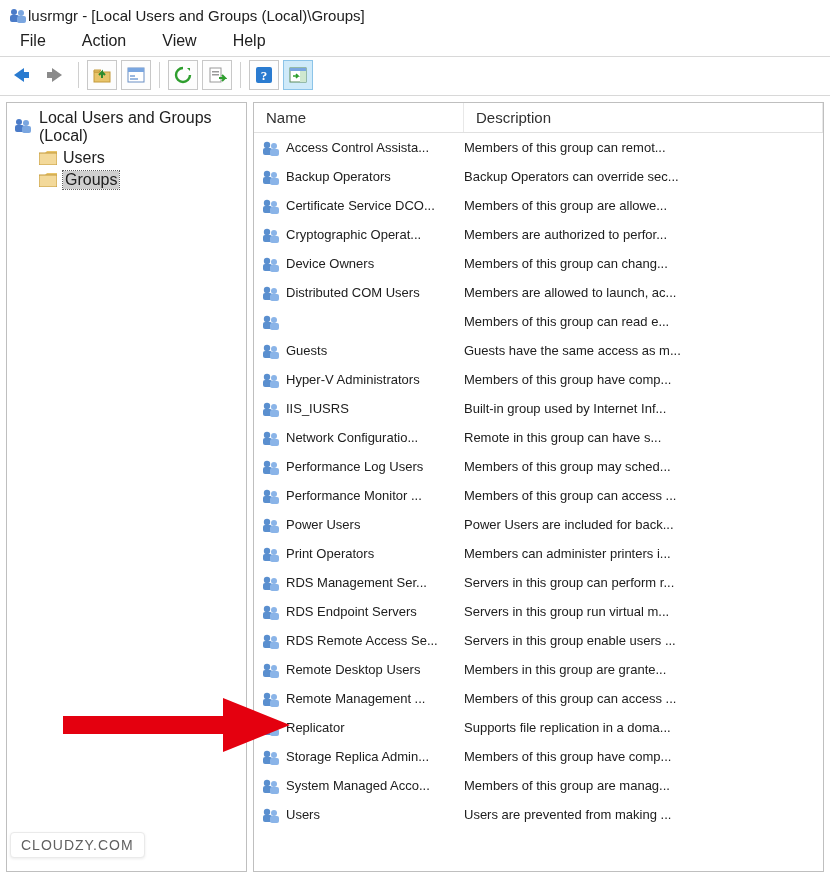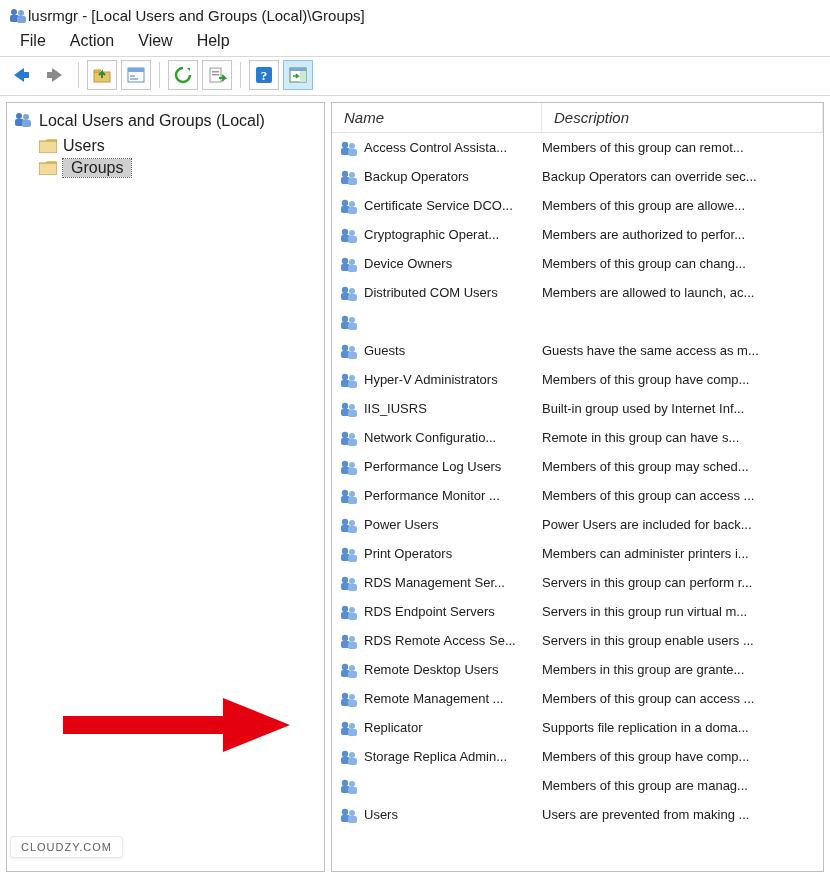--- a/index.html
+++ b/index.html
@@ -17,21 +17,21 @@
   .titlebar {
     display: flex;
     align-items: center;
     padding: 4px 8px 2px 8px;
     height: 28px;
   }
   .app-icon svg { display:block; }
   .title-text { font-size: 15px; }
   .menubar {
     display: flex;
-    gap: 24px;
+    gap: 36px;
     padding: 4px 20px 6px 20px;
     font-size: 16px;
   }
   .menubar span { cursor: default; }
   .toolbar {
     display: flex;
     align-items: center;
     gap: 4px;
     padding: 2px 6px 4px 6px;
     border-top: 1px solid #d8d8d8;
@@ -48,60 +48,59 @@
   .tbtn.highlight { border:1px solid #8cc4e8; background:#cfeaf9; }
   .tsep { width:1px; height:26px; background:#d0d0d0; margin:0 4px; }
 
   .workarea {
     display:flex;
     height: calc(880px - 28px - 30px - 40px);
     padding: 6px 6px 6px 6px;
     gap:6px;
   }
   .tree-pane {
-    width: 319px;
+    width: 241px;
     border:1px solid #bfbfbf;
     background:#fff;
     padding:4px 2px;
     overflow:hidden;
   }
   .tree-root {
     display:flex; align-items:center; gap:6px;
     padding:2px 4px;
     font-size:16px;
   }
   .tree-child {
     display:flex; align-items:center; gap:6px;
     padding:2px 4px 2px 30px;
     font-size:16px;
   }
   .tree-child.selected .tree-label {
     background:#d0d0d0;
     outline:1px dotted #606060;
-    padding:0 8px;
+    padding:0 2px;
   }
   .folder-icon { width:18px; height:14px; }
 
   .list-pane {
     flex:1;
     border:1px solid #bfbfbf;
     background:#fff;
     display:flex; flex-direction:column;
     overflow:hidden;
   }
   .list-header {
     display:flex;
     border-bottom:1px solid #e0e0e0;
     font-size:15px;
     color:#303030;
   }
   .list-header .col {
     padding:6px 10px 6px 12px;
     border-right:1px solid #e8e8e8;
-    font-style:italic;
   }
   .col-name { width:210px; flex:0 0 210px; }
   .col-desc { flex:1; }
   .list-body {
     flex:1;
     overflow:hidden;
   }
   .row {
     display:flex;
     align-items:center;
@@ -131,21 +130,21 @@
     top:690px;
     pointer-events:none;
   }
   .watermark {
     position:absolute;
     left:10px; bottom:22px;
     background:#fff;
     border:1px solid #eaeaea;
     border-radius:4px;
     padding:4px 10px;
-    font-size:11px;
+    font-size:14px;
     letter-spacing:1px;
     color:#606060;
     box-shadow:0 1px 3px rgba(0,0,0,.08);
   }
 </style>
 </head>
 <body>
 
 <div class="titlebar">
   <span class="app-icon">
@@ -341,20 +340,21 @@
         </div>
         <div class="row">
           <div class="cell-name">
             <span class="group-icon"><svg width="22" height="18" viewBox="0 0 22 18">
                 <circle cx="7" cy="6" r="3.2" fill="#5a8fcf"></circle>
                 <circle cx="14" cy="7" r="3" fill="#8ab4e8"></circle>
                 <rect x="3" y="9" width="9" height="7" rx="2" fill="#5a8fcf"></rect>
                 <rect x="10" y="10" width="9" height="7" rx="2" fill="#8ab4e8"></rect>
               </svg></span>
           </div>
+          <div class="cell-desc">Members of this group can read e...</div>
         </div>
         <div class="row">
           <div class="cell-name">
             <span class="group-icon"><svg width="22" height="18" viewBox="0 0 22 18">
                 <circle cx="7" cy="6" r="3.2" fill="#5a8fcf"></circle>
                 <circle cx="14" cy="7" r="3" fill="#8ab4e8"></circle>
                 <rect x="3" y="9" width="9" height="7" rx="2" fill="#5a8fcf"></rect>
                 <rect x="10" y="10" width="9" height="7" rx="2" fill="#8ab4e8"></rect>
               </svg></span>
             <span class="nlabel">Guests</span>
@@ -530,20 +530,21 @@
           <div class="cell-desc">Members of this group have comp...</div>
         </div>
         <div class="row">
           <div class="cell-name">
             <span class="group-icon"><svg width="22" height="18" viewBox="0 0 22 18">
                 <circle cx="7" cy="6" r="3.2" fill="#5a8fcf"></circle>
                 <circle cx="14" cy="7" r="3" fill="#8ab4e8"></circle>
                 <rect x="3" y="9" width="9" height="7" rx="2" fill="#5a8fcf"></rect>
                 <rect x="10" y="10" width="9" height="7" rx="2" fill="#8ab4e8"></rect>
               </svg></span>
+            <span class="nlabel">System Managed Acco...</span>
           </div>
           <div class="cell-desc">Members of this group are manag...</div>
         </div>
         <div class="row">
           <div class="cell-name">
             <span class="group-icon"><svg width="22" height="18" viewBox="0 0 22 18">
                 <circle cx="7" cy="6" r="3.2" fill="#5a8fcf"></circle>
                 <circle cx="14" cy="7" r="3" fill="#8ab4e8"></circle>
                 <rect x="3" y="9" width="9" height="7" rx="2" fill="#5a8fcf"></rect>
                 <rect x="10" y="10" width="9" height="7" rx="2" fill="#8ab4e8"></rect>

